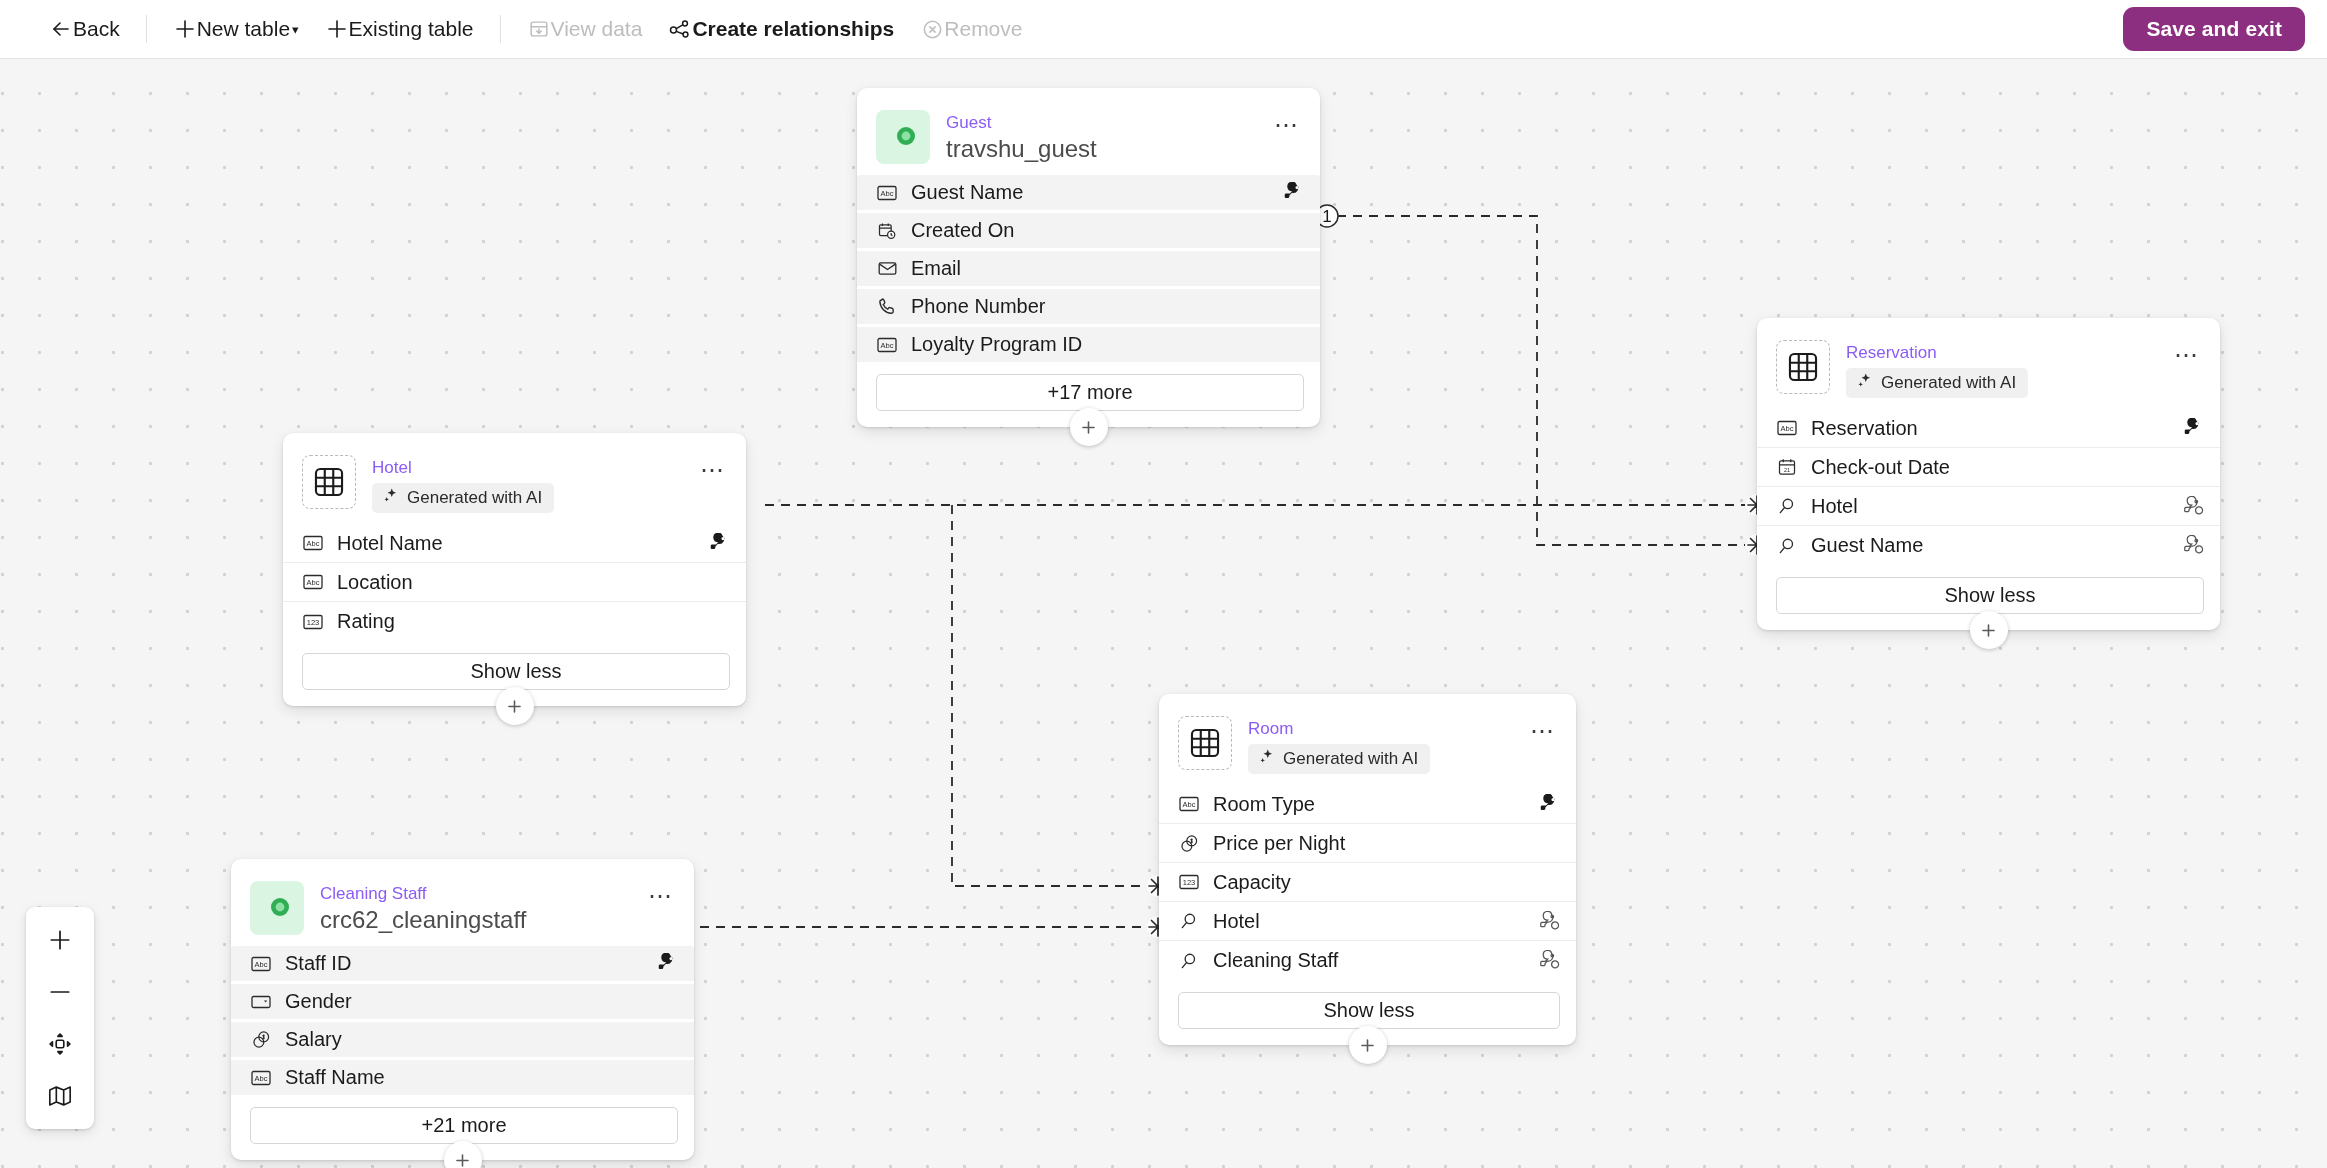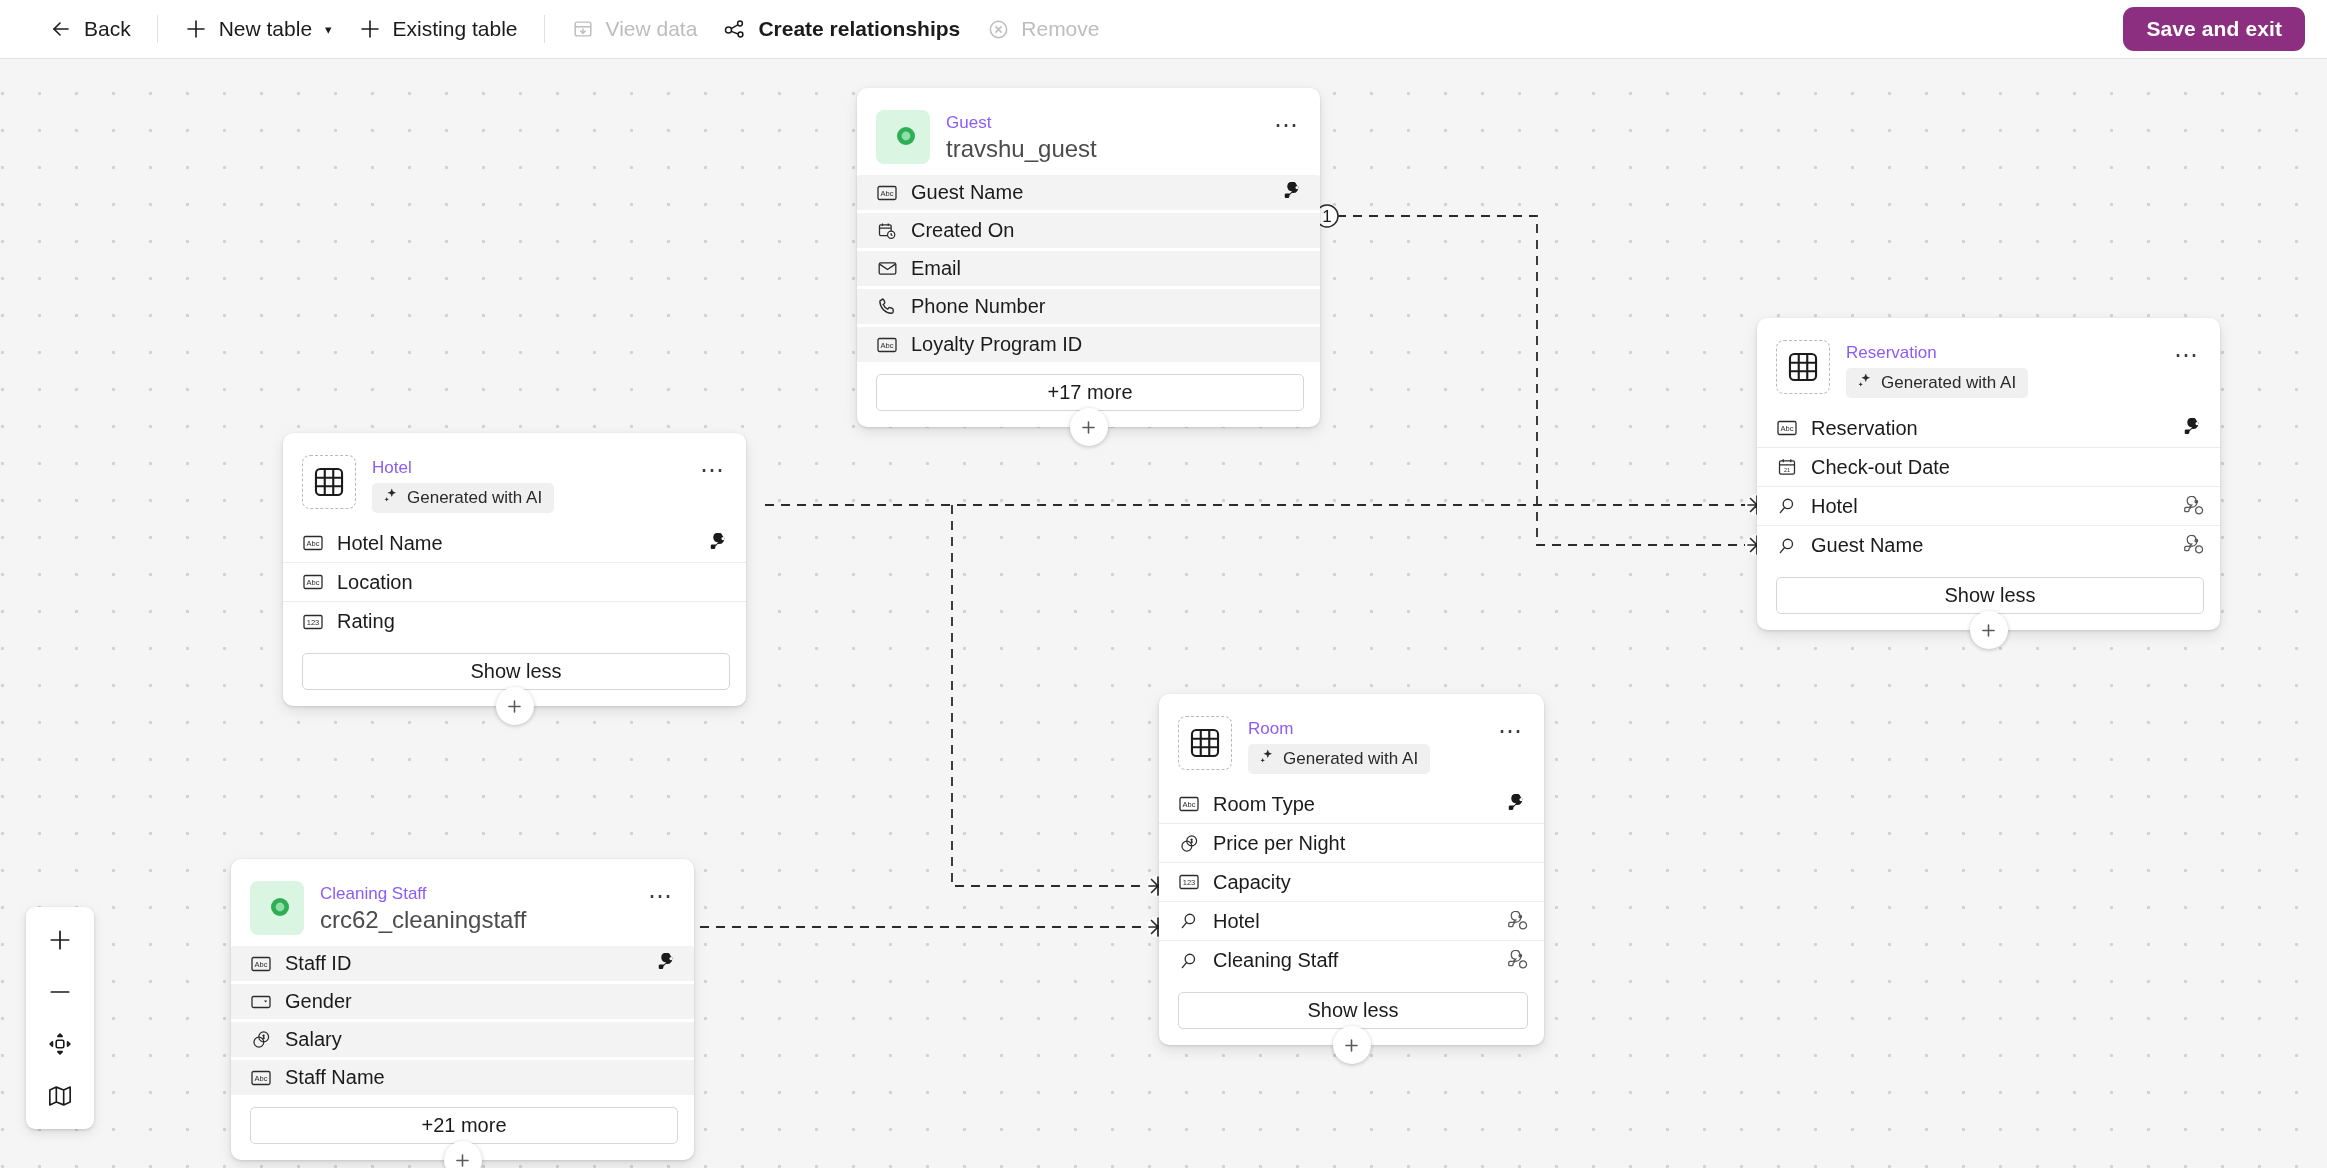--- a/index.html
+++ b/index.html
@@ -14,21 +14,21 @@
   .toolbar {
     position: absolute; left: 0; top: 0;
     width: 2327px; height: 59px;
     background: #ffffff;
     border-bottom: 1px solid #e1e1e1;
     display: flex; align-items: center;
     padding: 0 22px 0 36px;
     z-index: 50;
   }
   .tb-btn {
-    display: flex; align-items: center; gap: 11px;
+    display: flex; align-items: center; 
     height: 40px; padding: 0 13px;
     border-radius: 5px; cursor: pointer;
     color: #1b1b1b; font-size: 21px; white-space: nowrap;
     background: transparent; border: none; justify-content: center;
   }
   .tb-btn.disabled { color: #bdbdbd; cursor: default; }
   .tb-btn.strong { font-weight: 600; }
   .tb-sep { width: 1px; height: 28px; background: #e0e0e0; margin: 0 13px; }
   .tb-ico { width: 24px; height: 24px; display: flex; align-items: center; justify-content: center; flex: 0 0 auto; }
   .tb-ico svg { display: block; }
@@ -494,21 +494,21 @@
         </div>
       </div>
       <div class="more-btn">Show less</div>
       <div class="add-fab">
         <svg width="19" height="19" viewBox="0 0 24 24" fill="none" stroke="#5a5a5a" stroke-width="2" stroke-linecap="round">
             <path d="M12 5v14M5 12h14"></path>
           </svg>
       </div>
     </div>
 
-    <div class="card" style="left:1159px; top:635px; width:385px;">
+    <div class="card" style="left:1159px; top:635px; width:417px;">
       <div class="card-head">
         <div class="tile generic">
           <svg width="34" height="34" viewBox="0 0 24 24" fill="none" stroke="#1b1b1b" stroke-width="1.5">
               <rect x="2.8" y="2.8" width="18.4" height="18.4" rx="3"></rect>
               <path d="M2.8 9h18.4M2.8 15h18.4M9 2.8v18.4M15 2.8v18.4"></path>
             </svg>
         </div>
         <div class="head-text">
           <div class="card-title">Room</div>
           <div class="ai-badge">

